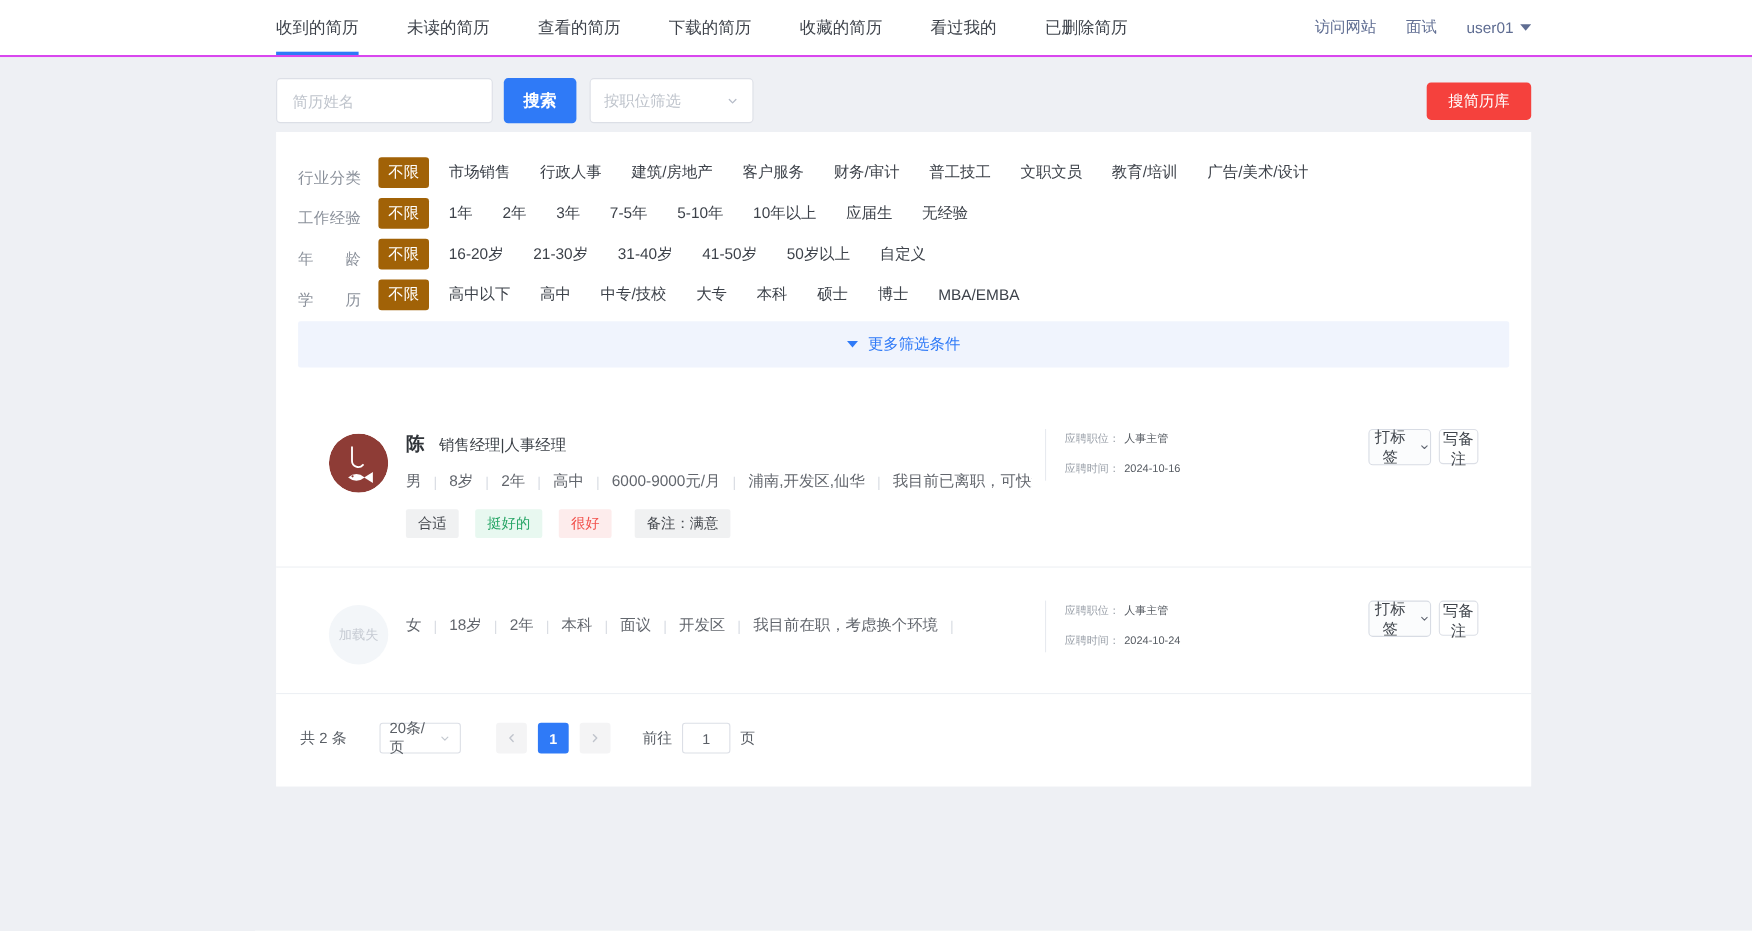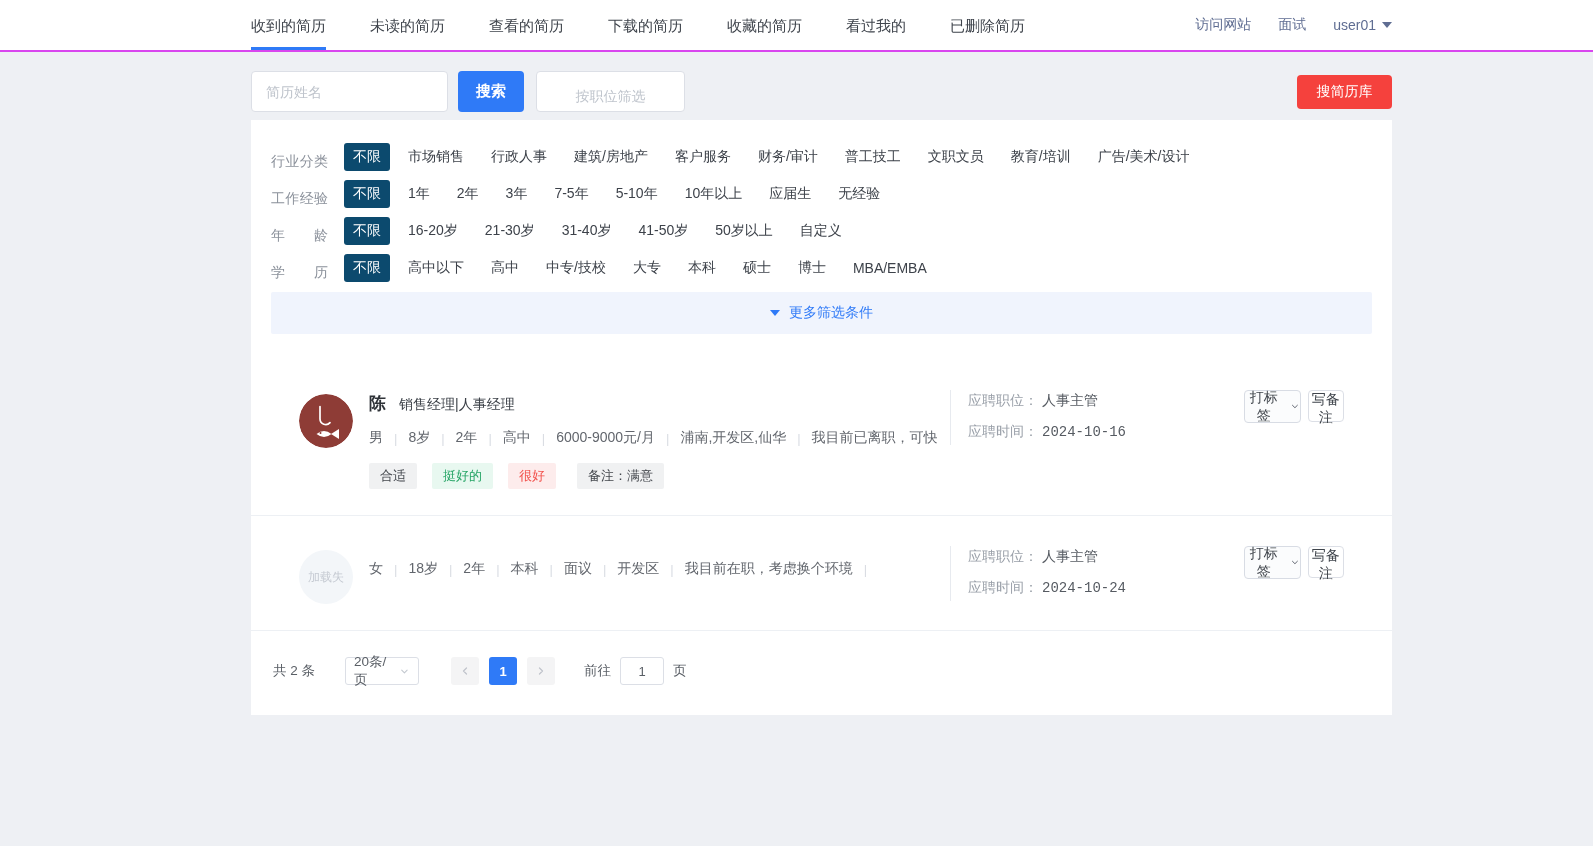--- a/index.html
+++ b/index.html
@@ -19,31 +19,31 @@
 
   
   .page { background: #eef0f4; min-height: 794px; padding-top: 19px; }
   .container { width: 1141px; margin-left: 251px; }
 
   
   .search-row { display: flex; align-items: center; margin-bottom: 8px; }
   .text-input { width: 197px; height: 41px; border: 1px solid #dcdfe6; border-radius: 4px; background: #fff; padding: 0 14px; font-size: 14px; color: #333; outline: none; }
   .text-input::placeholder { color: #bfc4cc; }
   .btn-primary { width: 66px; height: 41px; margin-left: 10px; background: #2f7af7; color: #fff; border: none; border-radius: 4px; font-size: 15px; cursor: pointer; font-weight: bold; }
-  .select { width: 149px; height: 41px; border: 1px solid #dcdfe6; border-radius: 4px; background: #fff; display: flex; align-items: center; justify-content: space-between; padding: 16px 12px; color: #bfc4cc; font-size: 14px; margin-left: 12px; cursor: pointer; flex-direction: column; }
+  .select { width: 149px; height: 41px; border: 1px solid #dcdfe6; border-radius: 4px; background: #fff; display: flex; align-items: center; justify-content: space-between; padding: 0 12px; color: #bfc4cc; font-size: 14px; margin-left: 12px; cursor: pointer; }
   .select + .select { margin-left: 9px; }
   .btn-danger { margin-left: auto; width: 95px; height: 34px; background: #f5413d; color: #fff; border: none; border-radius: 4px; font-size: 14px; cursor: pointer; }
 
   
   .panel { background: #fff; padding-top: 14px; }
   .filter-row { display: flex; align-items: flex-end; height: 37px; padding: 0 20px; font-size: 14px; }
   .filter-label { width: 57px; color: #8b919b; text-align: justify; text-align-last: justify; margin-right: 16px; flex: none; }
   .filter-options { display: flex; align-items: center; }
   .filter-option { color: #3d424a; margin-right: 27px; cursor: pointer; white-space: nowrap; }
-  .filter-option.selected { background: #0c4a6e; color: #fff; padding: 5px 9px; border-radius: 3px; margin-right: 18px; }
+  .filter-option.selected { background: #a16207; color: #fff; padding: 5px 9px; border-radius: 3px; margin-right: 18px; }
   .more-bar { margin: 10px 20px 0; height: 42px; background: #f0f4fd; display: flex; align-items: center; justify-content: center; gap: 9px; color: #2f7af7; font-size: 14px; cursor: pointer; border-radius: 2px; }
   .tri-down { width: 0; height: 0; border-left: 5px solid transparent; border-right: 5px solid transparent; border-top: 6px solid #2f7af7; }
 
   
   .resume-list { margin-top: 26px; }
   .resume-row { display: flex; align-items: flex-start; padding: 30px 48px 26px; border-bottom: 1px solid #edf0f4; }
   .avatar { width: 54px; height: 54px; border-radius: 50%; flex: none; margin-top: 4px; overflow: hidden; }
   .avatar-broken { background: #f3f6f9; color: #c5cad2; font-size: 12px; display: flex; align-items: center; justify-content: center; }
   .r-main { margin-left: 16px; flex: 1; min-width: 0; }
   .r-name-row { display: flex; align-items: baseline; gap: 13px; margin-top: 2px; }
@@ -51,21 +51,21 @@
   .r-title { font-size: 14px; color: #3a3f46; }
   .r-details { margin-top: 14px; font-size: 14px; color: #62666d; display: flex; align-items: center; white-space: nowrap; overflow: hidden; }
   .sep { color: #d9dde3; margin: 0 11px; font-size: 13px; }
   .r-tags { margin-top: 16px; display: flex; align-items: center; gap: 15px; }
   .tag { font-size: 13px; padding: 4px 11px; border-radius: 2px; white-space: nowrap; }
   .tag-gray, .tag-note { background: #f0f1f2; color: #43474d; }
   .tag-note { margin-left: 6px; }
   .tag-green { background: #e8f8f0; color: #27a566; }
   .tag-red { background: #fdecec; color: #f2524d; }
   .r-info { flex: none; width: 282px; border-left: 1px solid #e7eaef; padding: 2px 0 4px 17px; margin-left: 12px; }
-  .info-line { font-size: 14px; margin-bottom: 13px; font-family: Liberation Mono, monospace; }
+  .info-line { font-size: 10px; margin-bottom: 13px; }
   .info-line:last-child { margin-bottom: 0; }
   .lbl { color: #9aa0a9; }
   .val { color: #565b62; margin-left: 4px; }
   .r-actions { flex: none; width: 100px; margin-left: 12px; display: flex; flex-direction: row; gap: 7px; align-items: flex-start; }
   .btn-tag { width: 100px; height: 33px; background: #fbfcfd; border: 1px solid #d8dce4; border-radius: 4px; font-size: 14px; color: #3f444b; display: flex; align-items: center; justify-content: center; gap: 7px; cursor: pointer; }
   .btn-note { width: 64px; height: 32px; background: #fff; border: 1px solid #dcdfe6; border-radius: 4px; font-size: 14px; color: #3f444b; cursor: pointer; }
 
   
   .pagination { display: flex; align-items: center; padding: 26px 20px 30px 22px; font-size: 13.5px; color: #5a5f66; }
   .pg-total { margin-right: 30px; }

